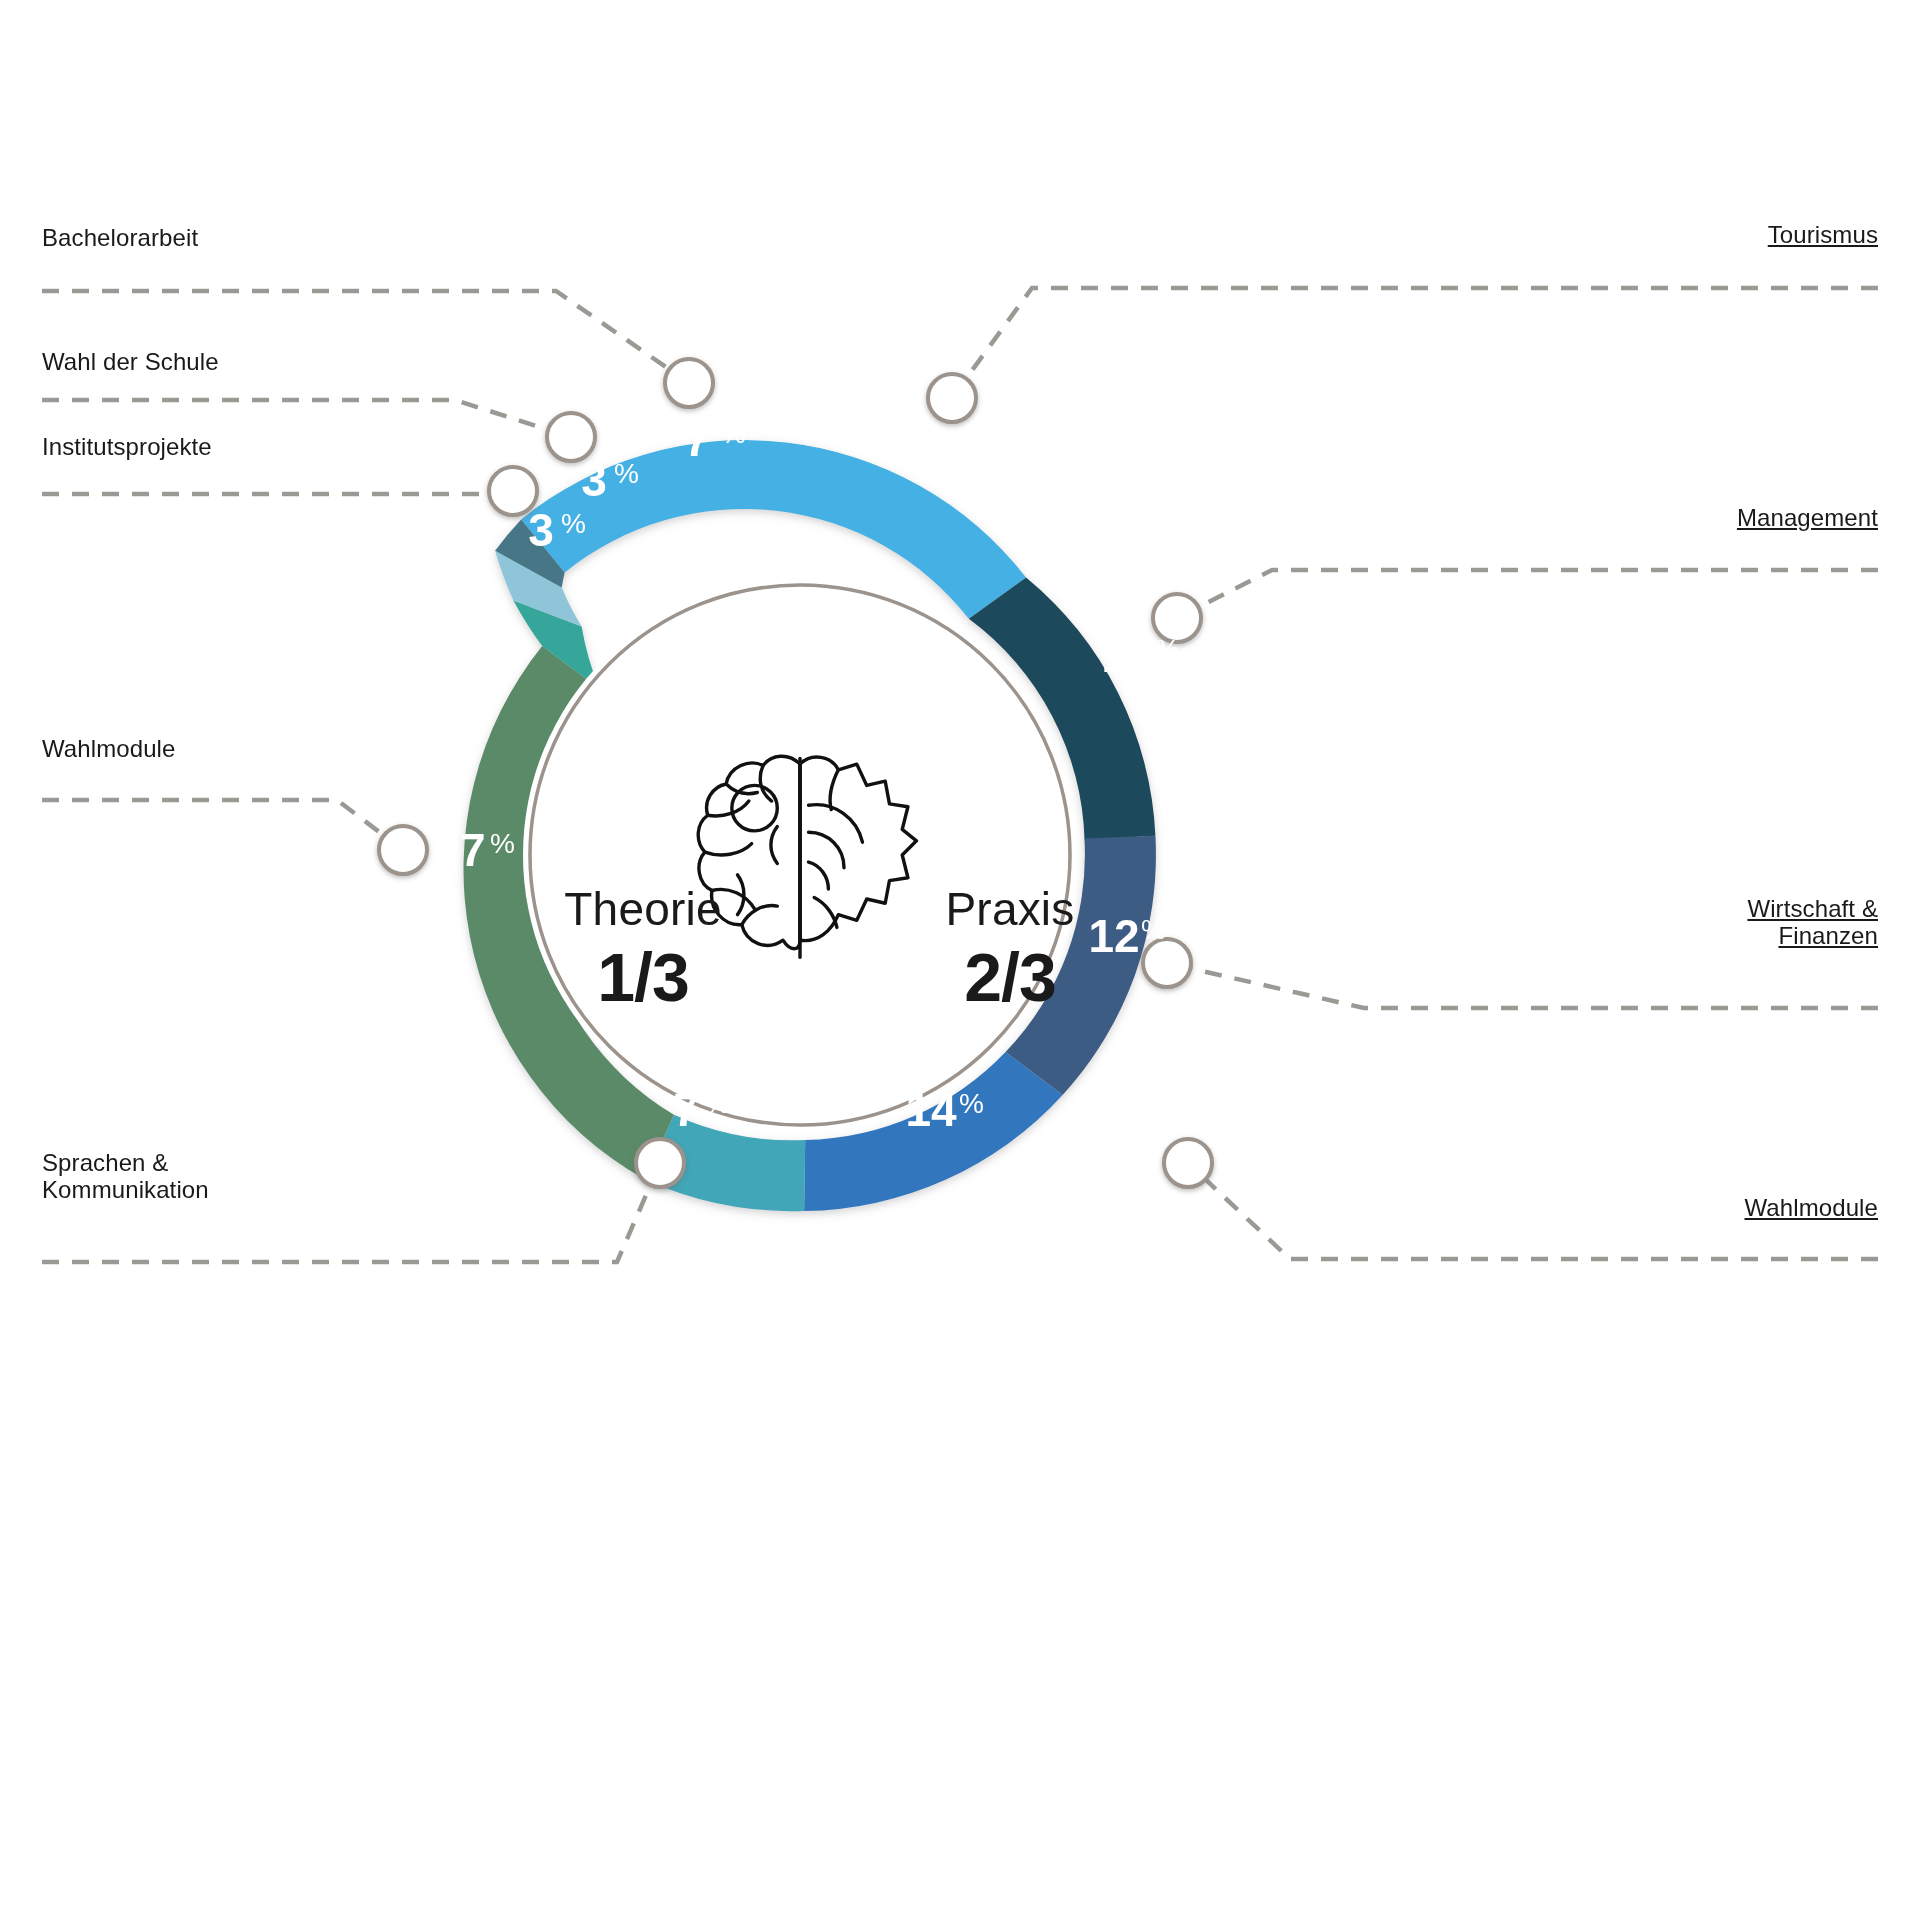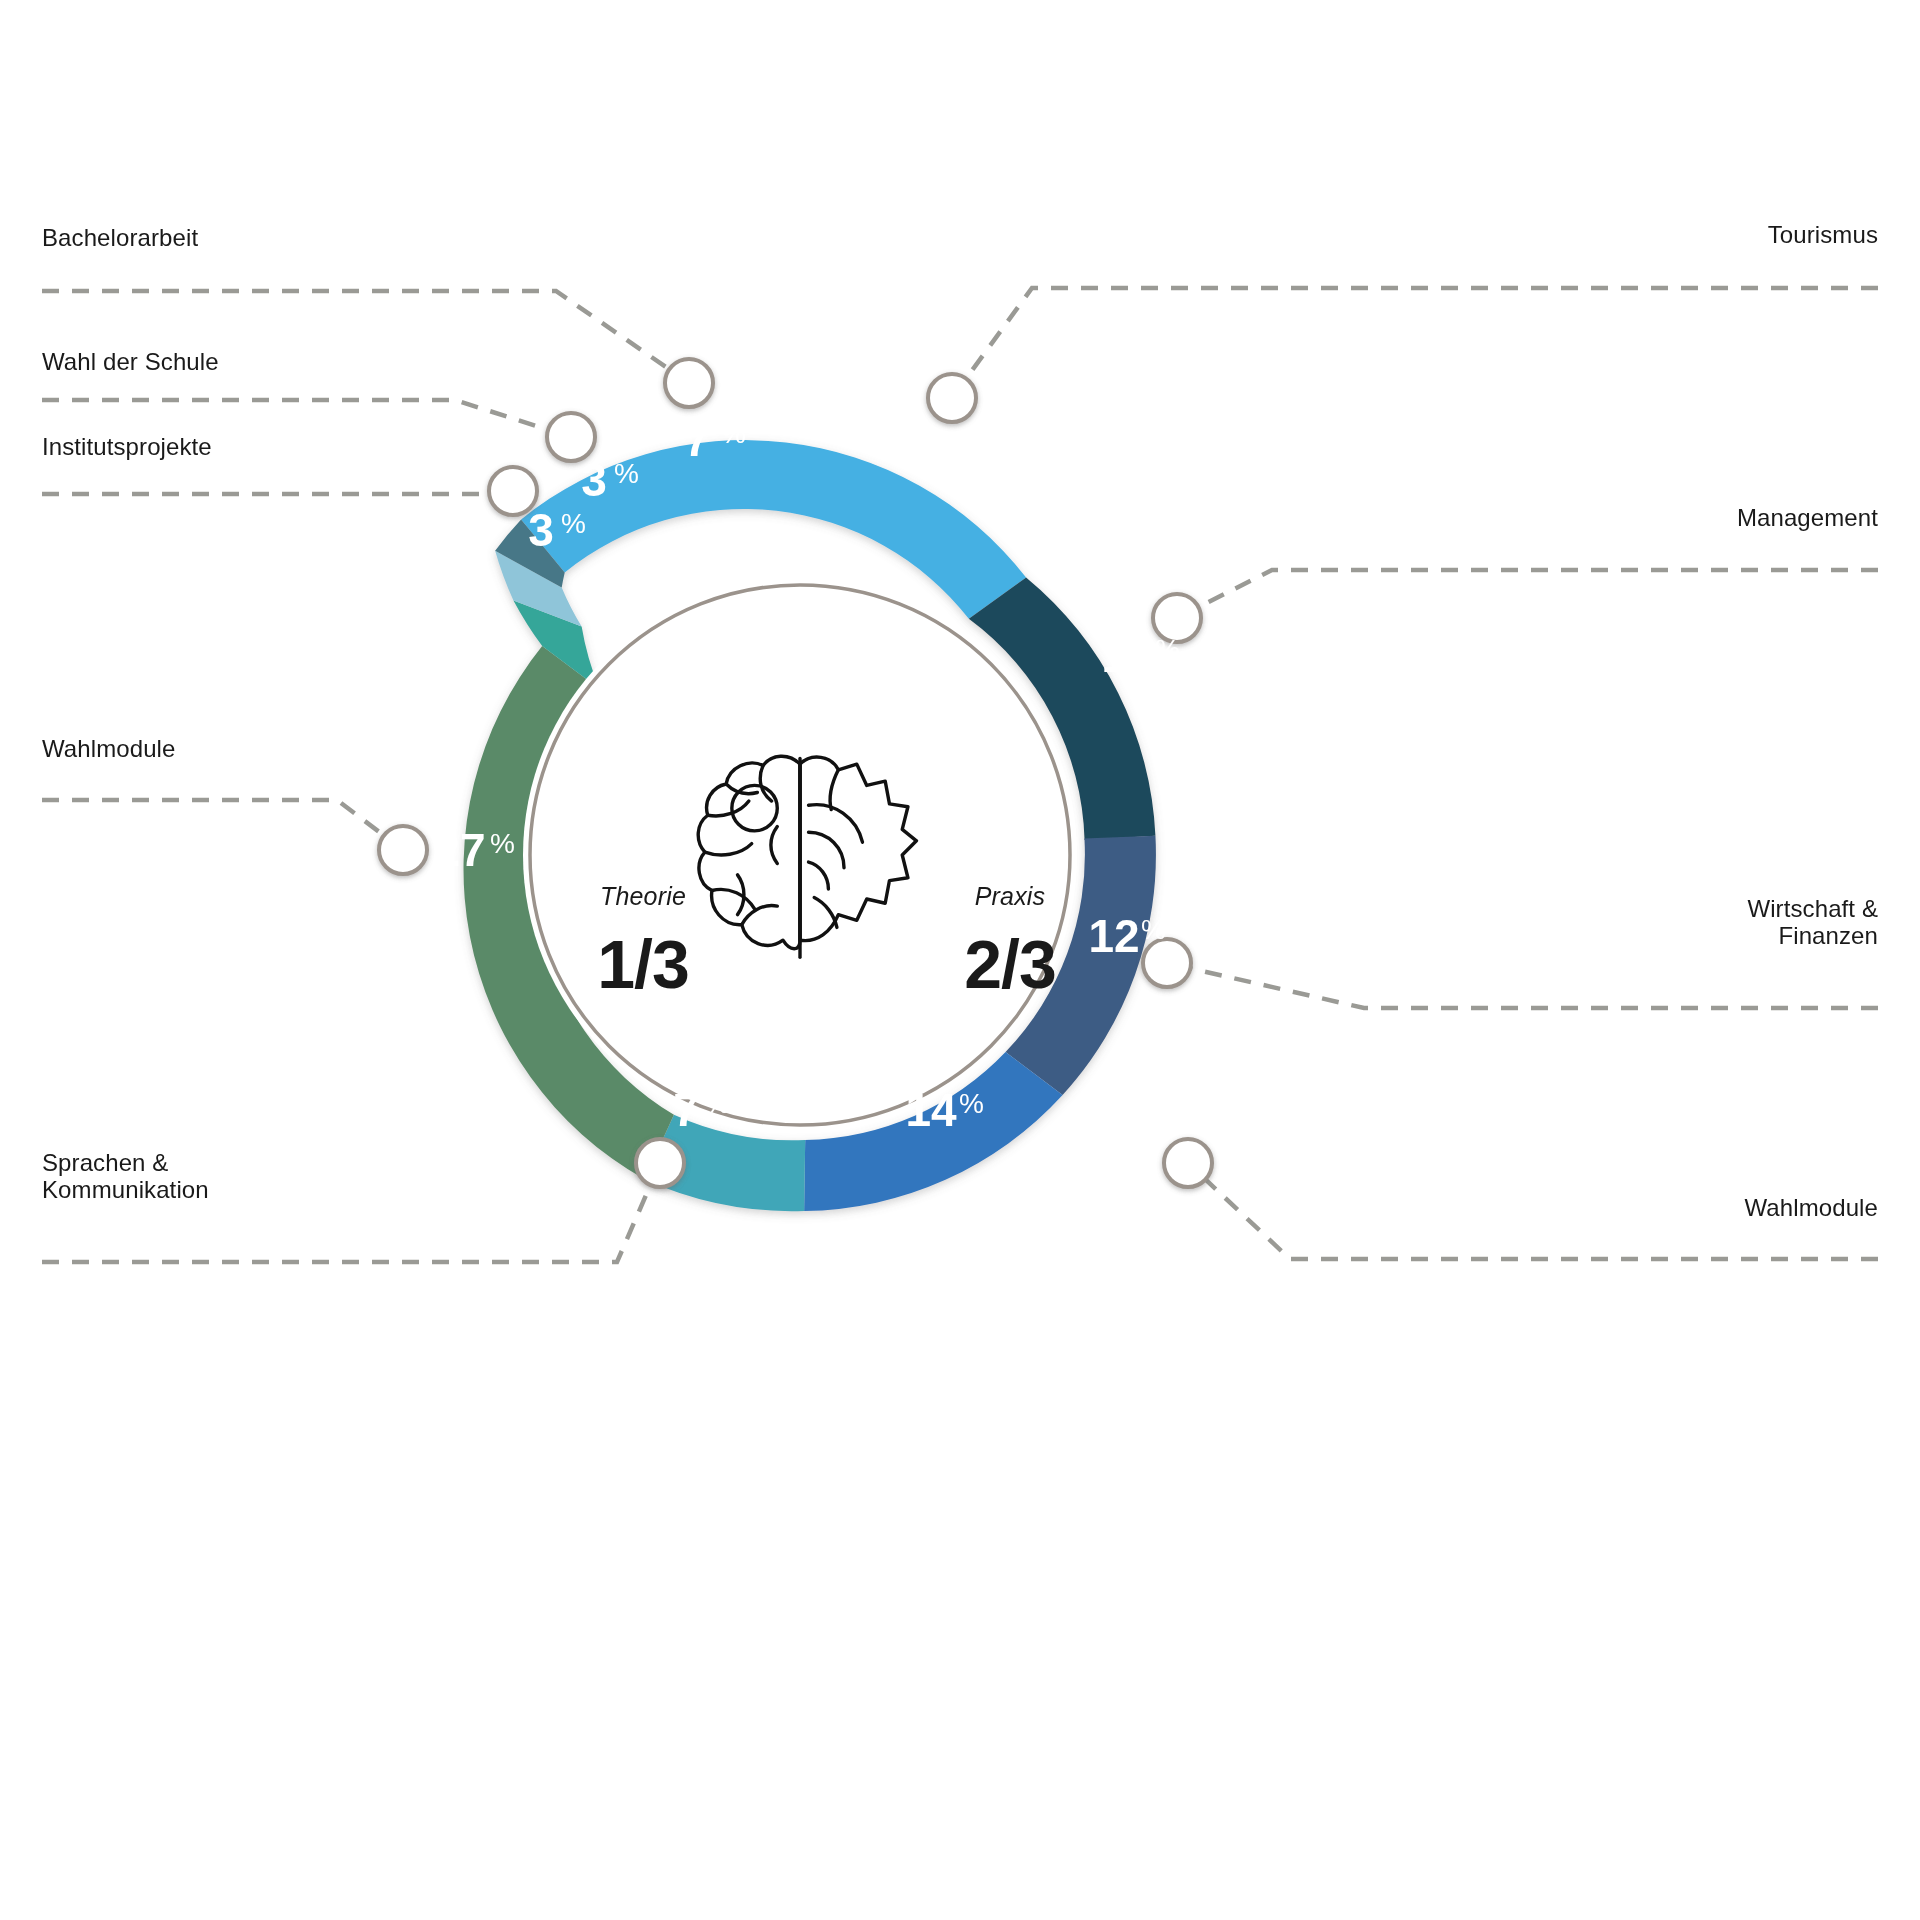--- a/index.html
+++ b/index.html
@@ -16,38 +16,37 @@
   .lbl{
     position:absolute;
     color:#1a1a1a;
     font-size:24px;
     line-height:1.12;
     letter-spacing:0.1px;
     white-space:pre-line;
     font-family:"Liberation Sans", sans-serif;
   }
   .lbl.left{text-align:left;}
-  .lbl.right{text-align:right;}
+  .lbl.right{text-align:right;text-decoration:underline;}
 
   .center-wrap{
     position:absolute;
     left:0;top:0;width:1920px;height:1920px;
     pointer-events:none;
   }
   .ctxt{
     position:absolute;
     text-align:center;
     color:#1a1a1a;
   }
   .ctxt .cap{
-    font-size:25px;
+    font-size:46px;
     letter-spacing:0.2px;
-    margin-bottom:14px;
+    margin-bottom:2px;
     display:block;
-    font-style:italic;
   }
   .ctxt .frac{
     font-size:68px;
     font-weight:bold;
     letter-spacing:-1px;
     display:block;
   }
 </style>
 </head>
 <body>

